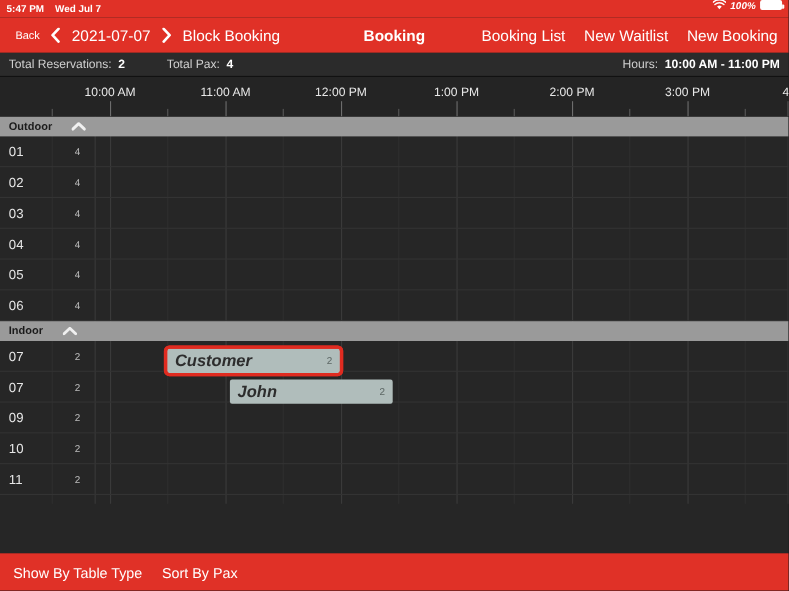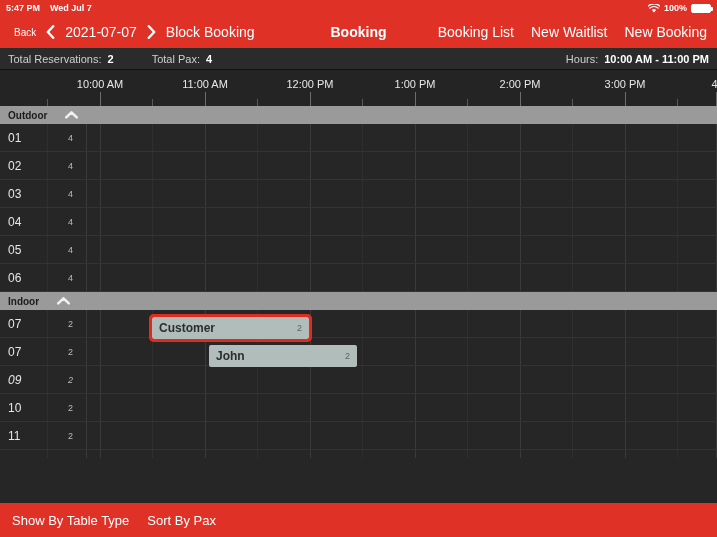--- a/index.html
+++ b/index.html
@@ -15,21 +15,21 @@
   .statusbar {
     position: absolute; top: 0; left: 0; width: 717px; height: 16px;
     background: #e03127; color: #fff;
     font-size: 9px; font-weight: bold;
     display: flex; align-items: center;
   }
   .sb-time { margin-left: 6px; }
   .sb-date { margin-left: 10px; }
   .sb-right {
     position: absolute; right: 6px; top: 0; height: 16px;
-    display: flex; align-items: center; gap: 4px;
+    display: flex; align-items: flex-start; gap: 4px; font-style: italic;
   }
   .wifi-icon svg { display: block; }
   .sb-battpct { font-size: 9px; }
   .batt {
     width: 20px; height: 9px; border: 1px solid #fff; border-radius: 2px;
     position: relative; background: #fff;
   }
   .batt:after {
     content: ""; position: absolute; right: -3px; top: 2.5px;
     width: 2px; height: 4px; background: #fff; border-radius: 0 1px 1px 0;
@@ -123,21 +123,21 @@
     position: absolute; height: 22px;
     background: #b0bdbb; color: #2a2a2a;
     border-radius: 2px;
     display: flex; align-items: center;
     z-index: 5;
   }
   .booking.selected {
     outline: 3px solid #e02b20;
     box-shadow: 0 0 0 3px #e02b20;
   }
-  .bk-name { margin-left: 7px; font-size: 12px; font-weight: bold; color: #2d2d2d; }
+  .bk-name { margin-left: 7px; font-size: 15px; font-weight: bold; color: #2d2d2d; font-style: italic; }
   .bk-pax { position: absolute; right: 7px; font-size: 9px; color: #5c6664; }
 
   
   .bottombar {
     position: absolute; bottom: 0; left: 0; width: 717px; height: 34px;
     background: #e03127; color: #fff;
     display: flex; align-items: center;
   }
   .bb-item { font-size: 13px; }
   .bb-first { margin-left: 12px; }
@@ -282,21 +282,21 @@
         </span>
       </div>
       <div class="row" style="top: 204px;">
         <span class="row-num">07</span>
         <span class="row-pax">2</span>
       </div>
       <div class="row" style="top: 232px;">
         <span class="row-num">07</span>
         <span class="row-pax">2</span>
       </div>
-      <div class="row" style="top: 260px; font-style: italic;">
+      <div class="row" style="top: 260px;">
         <span class="row-num">09</span>
         <span class="row-pax">2</span>
       </div>
       <div class="row" style="top: 288px;">
         <span class="row-num">10</span>
         <span class="row-pax">2</span>
       </div>
       <div class="row" style="top: 316px;">
         <span class="row-num">11</span>
         <span class="row-pax">2</span>

